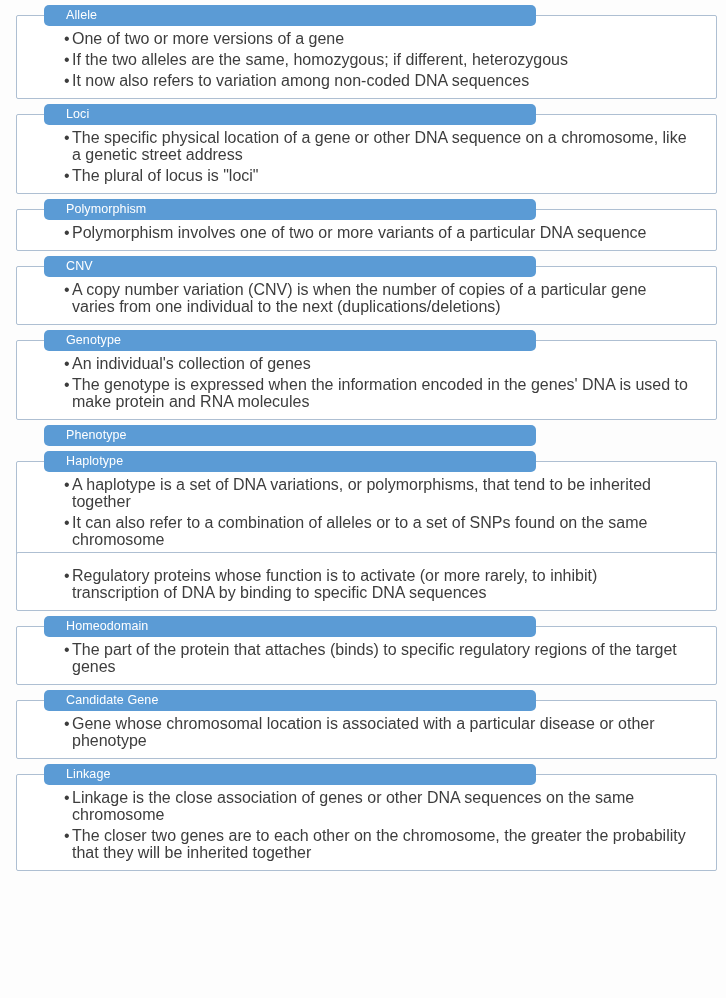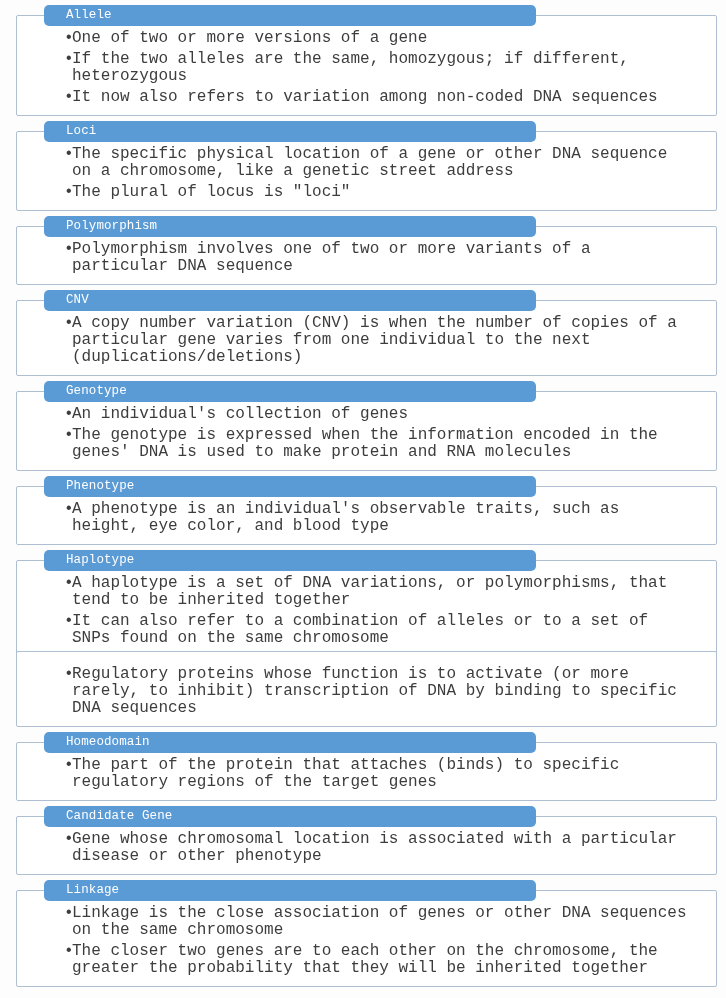--- a/index.html
+++ b/index.html
@@ -13,21 +13,20 @@
   body{
     width:726px;height:998px;
     background:var(--page-bg);
     font-family:"Liberation Sans", sans-serif;
     overflow:hidden;
   }
   #page{
     box-sizing:border-box;
     width:726px;min-height:998px;
     padding:5px 9px 8px 16px;
-    font-family:Liberation Mono, monospace;
   }
   .term{position:relative;}
   .term + .term{margin-top:5px;}
   .bar{
     position:relative;z-index:2;
     margin-left:28px;
     width:492px;height:21px;
     background:var(--header-bg);
     border-radius:5px;
     display:flex;align-items:center;
@@ -127,25 +126,20 @@
             <li class="bullet">An individual's collection of genes</li>
             <li class="bullet">The genotype is expressed when the information encoded in the genes' DNA is used to make protein and RNA molecules</li>
           </ul>
     </div>
   </section>
 
   <section class="term">
     <div class="bar">
       <span class="bar-label">Phenotype</span>
     </div>
-    <div class="box">
-      <ul class="bullets">
-            <li class="bullet">A phenotype is an individual's observable traits, such as height, eye color, and blood type</li>
-          </ul>
-    </div>
   </section>
 
   <section class="term">
     <div class="bar">
       <span class="bar-label">Haplotype</span>
     </div>
     <div class="box">
       <ul class="bullets">
             <li class="bullet">A haplotype is a set of DNA variations, or polymorphisms, that tend to be inherited together</li>
             <li class="bullet">It can also refer to a combination of alleles or to a set of SNPs found on the same chromosome</li>

